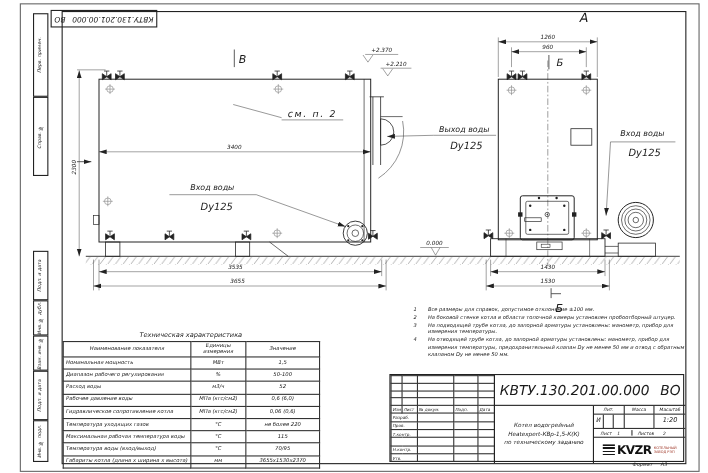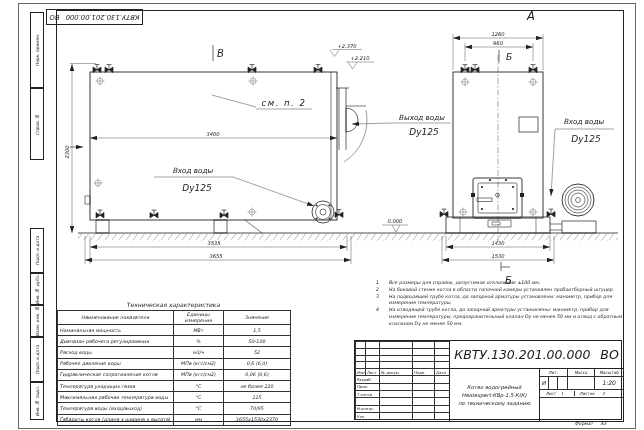--- a/index.html
+++ b/index.html
@@ -479,20 +479,28 @@
         <div class="minicell" style="width:9.3px;"></div>
         <div class="minicell" style="width:28px;"></div>
         <div class="minicell" style="width:28px;border-right:none;font-size:6px;">1:20</div>
       </div>
       <div class="sheetrow" style="height:7px;border-bottom:0.5px solid #333;">
         <span style="margin-left:6px;">Лист</span>
         <span style="margin-left:5px;">1</span>
         <span style="margin-left:10px;border-left:0.5px solid #333;padding-left:5px;">Листов</span>
         <span style="margin-left:8px;">2</span>
       </div>
+      <div class="logo-row" style="height:23px;">
+        <span class="logo-mark"></span>
+        <span class="logo-word">KVZR</span>
+        <span class="logo-sub">
+          <span style="display:block;">КОТЕЛЬНЫЙ</span>
+          <span style="display:block;">ЗАВОД РЭП</span>
+        </span>
+      </div>
     </div>
   </div>
 
   <div class="abs fmt" style="left:575px;top:421px;">
     <span>Формат</span>
     <span style="margin-left:6px;">А3</span>
   </div>
 
 </div>
 

